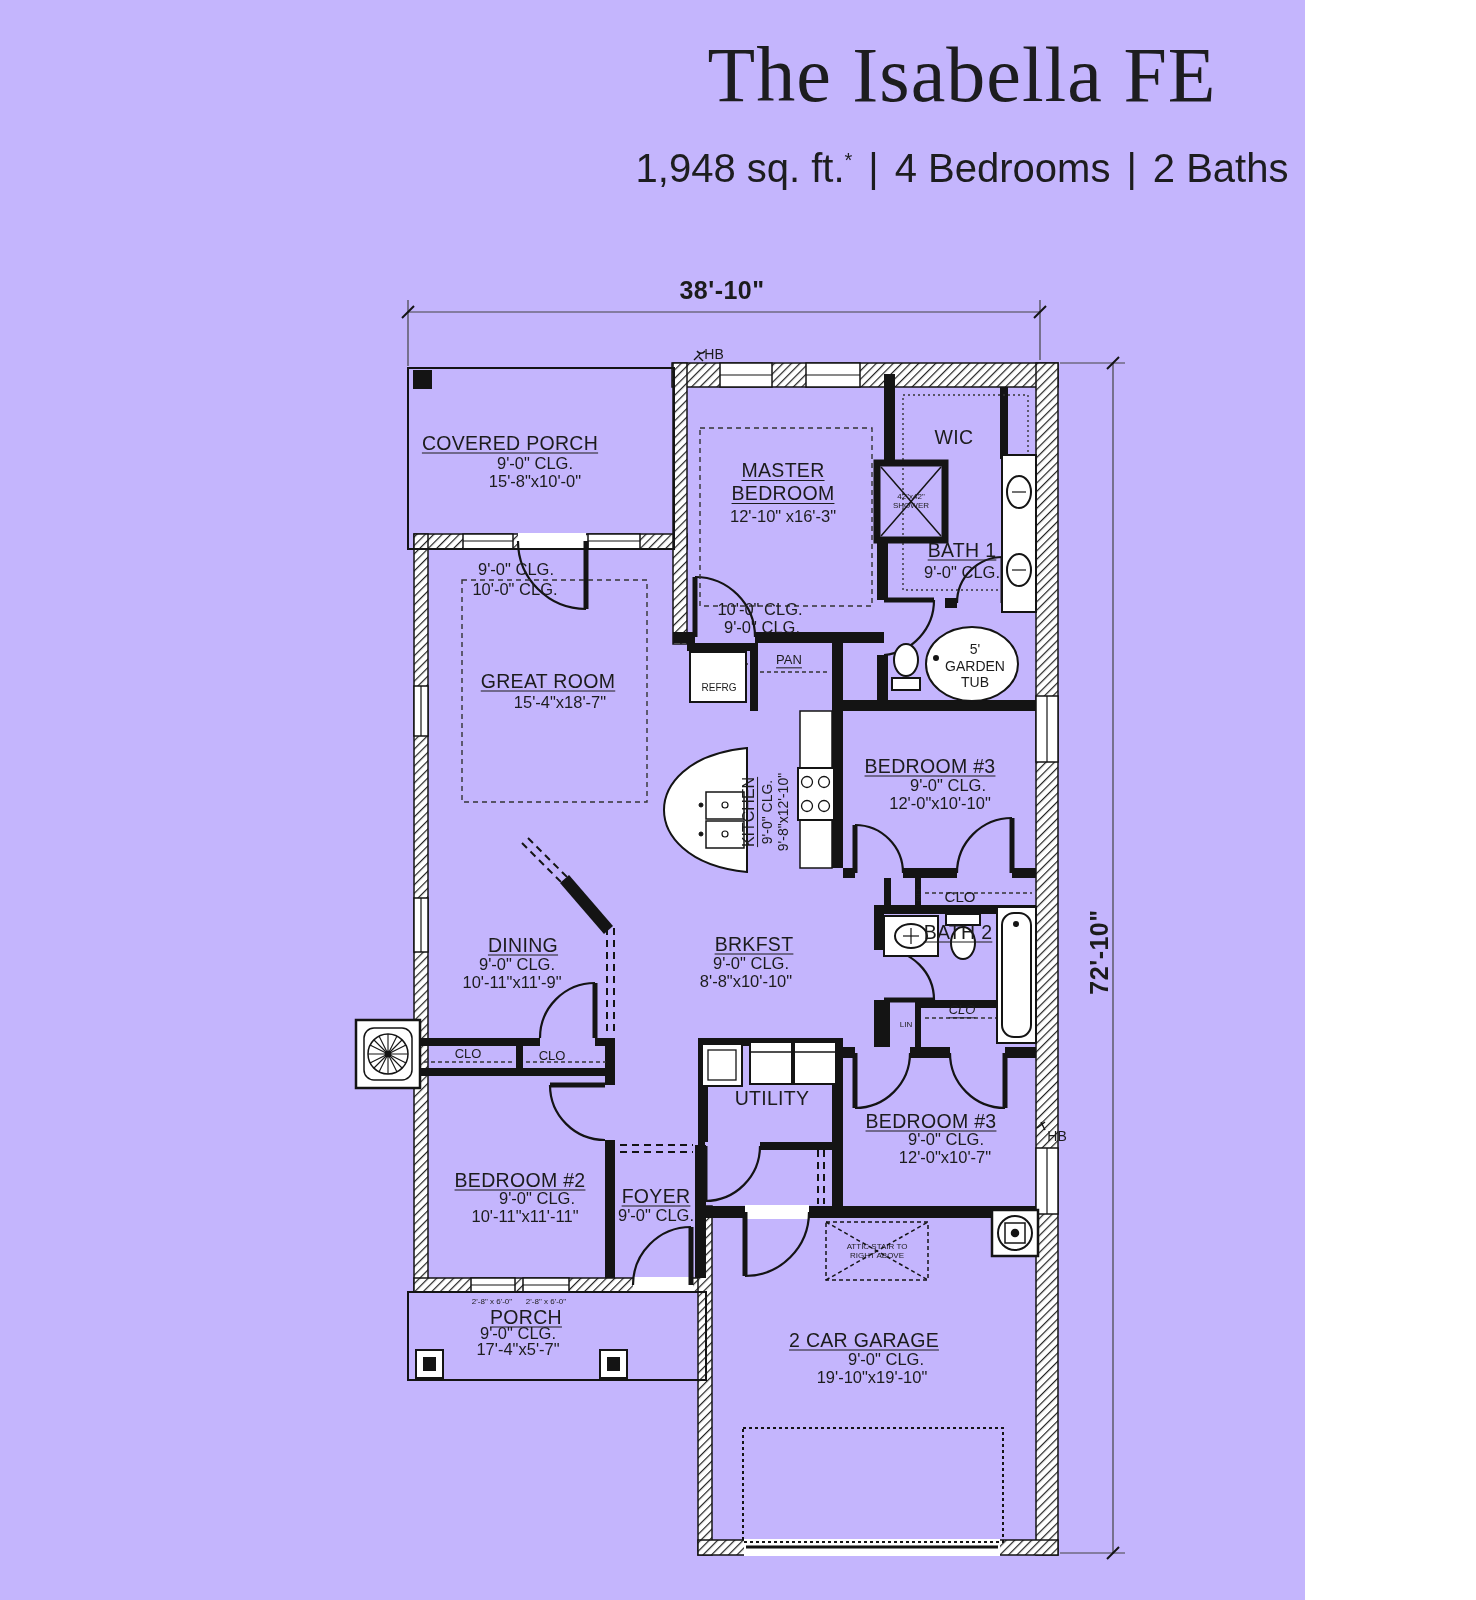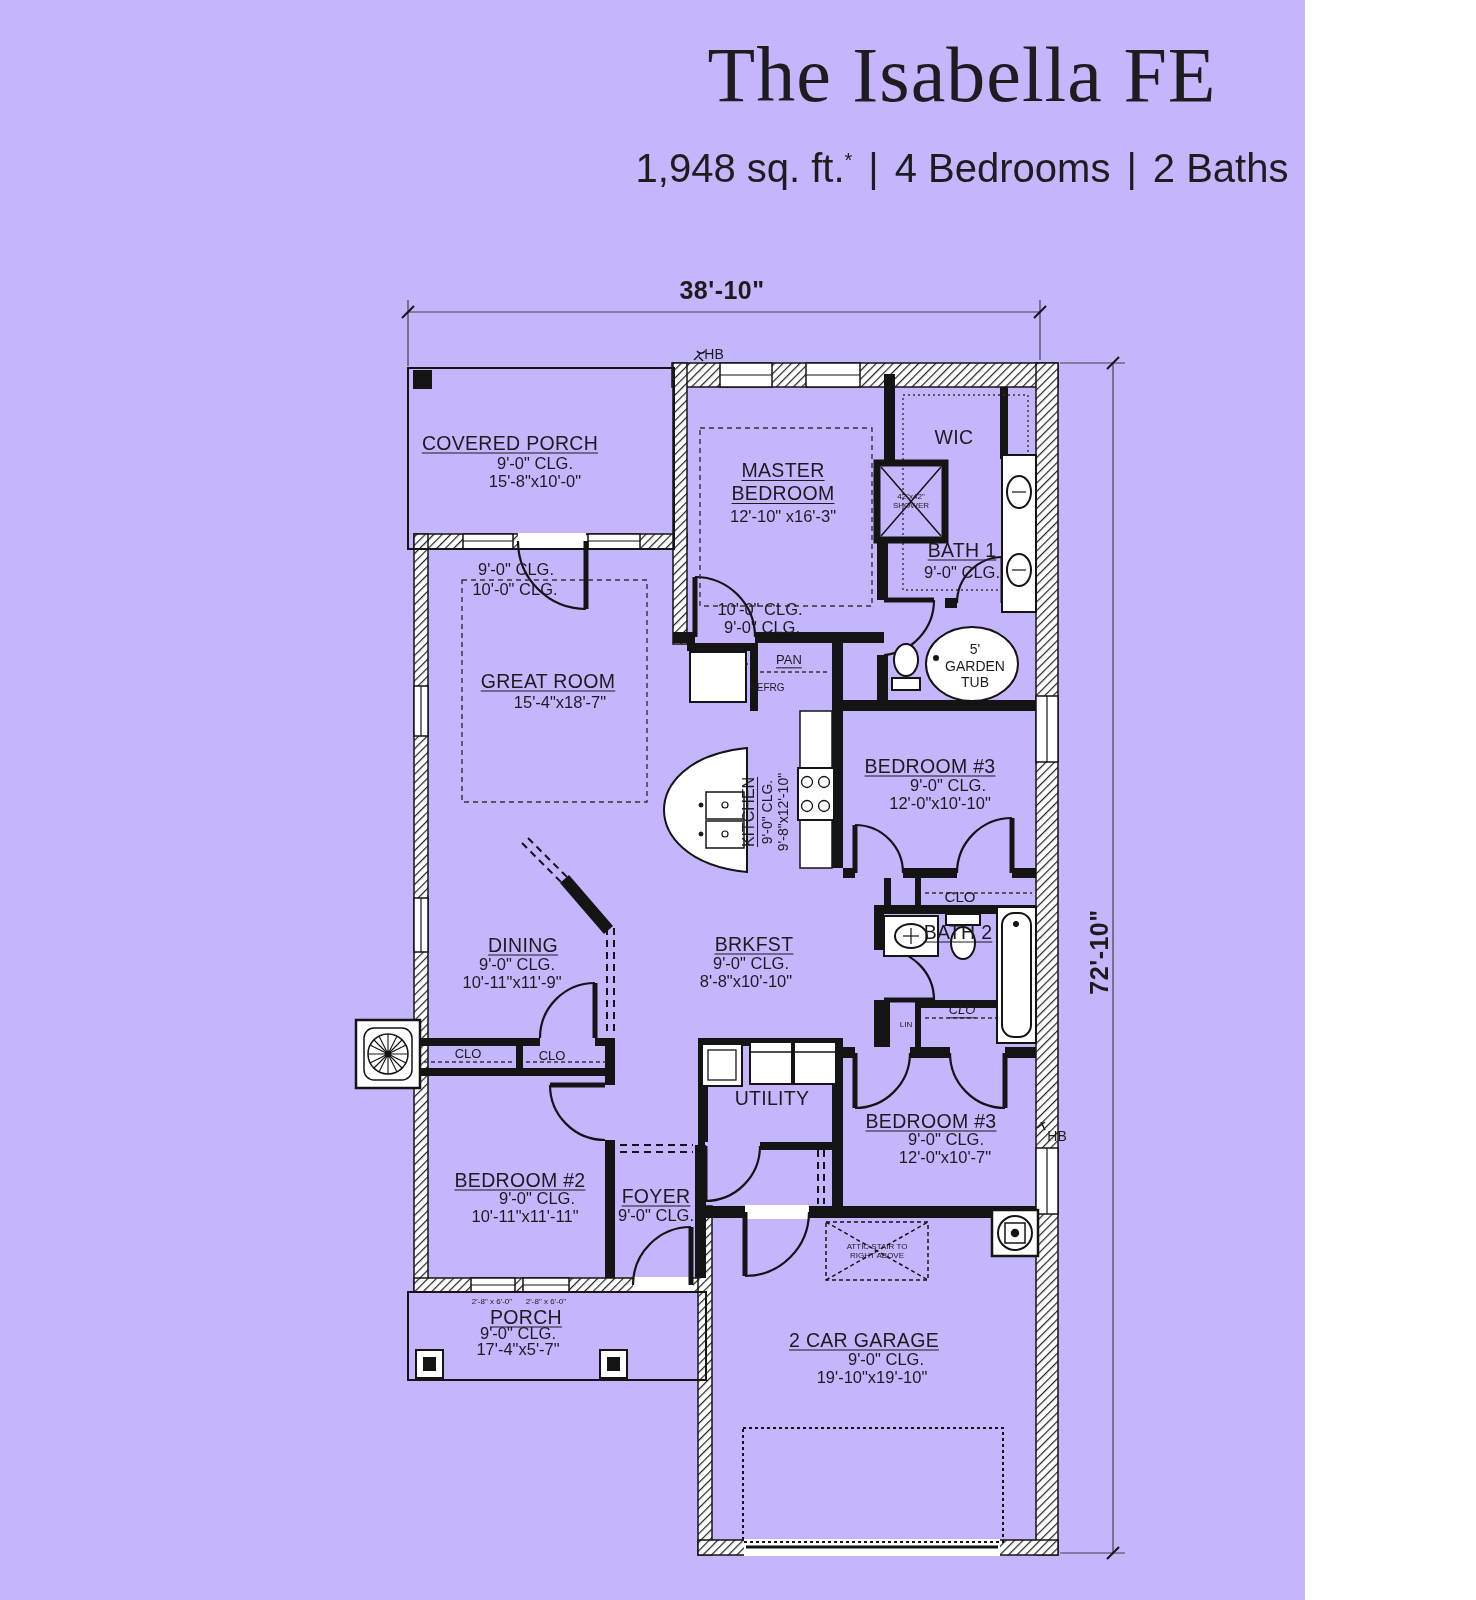--- a/index.html
+++ b/index.html
@@ -361,21 +361,21 @@
   <div class="lbl s9 wrap" style="left:975px;top:666px;width:62px;">5' GARDEN TUB</div>
 
   <div class="lbl s17" style="left:516px;top:570px;">9'-0" CLG.</div>
   <div class="lbl s17" style="left:515px;top:590px;">10'-0" CLG.</div>
   <div class="lbl s20 u" style="left:548px;top:681px;">GREAT ROOM</div>
   <div class="lbl s17" style="left:560px;top:703px;">15'-4"x18'-7"</div>
 
   <div class="lbl s17" style="left:760px;top:610px;">10'-0" CLG.</div>
   <div class="lbl s17" style="left:762px;top:628px;">9'-0" CLG.</div>
 
-  <div class="lbl s10" style="left:719px;top:688px;margin-left:48px;">REFRG</div>
+  <div class="lbl s10" style="left:719px;top:688px;">REFRG</div>
   <div class="lbl s13 u" style="left:789px;top:660px;">PAN</div>
 
   <div class="lbl rotm90" style="left:766px;top:812px;">
     <div class="u" style="font-size:16px;">KITCHEN</div>
     <div style="font-size:14px;">9'-0" CLG.</div>
     <div style="font-size:14px;">9'-8"x12'-10"</div>
   </div>
 
   <div class="lbl s20 u" style="left:930px;top:766px;">BEDROOM #3</div>
   <div class="lbl s17" style="left:948px;top:786px;">9'-0" CLG.</div>

